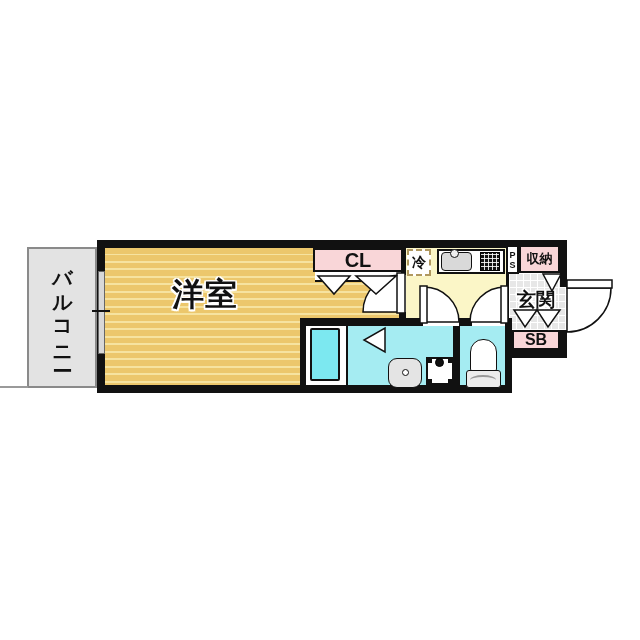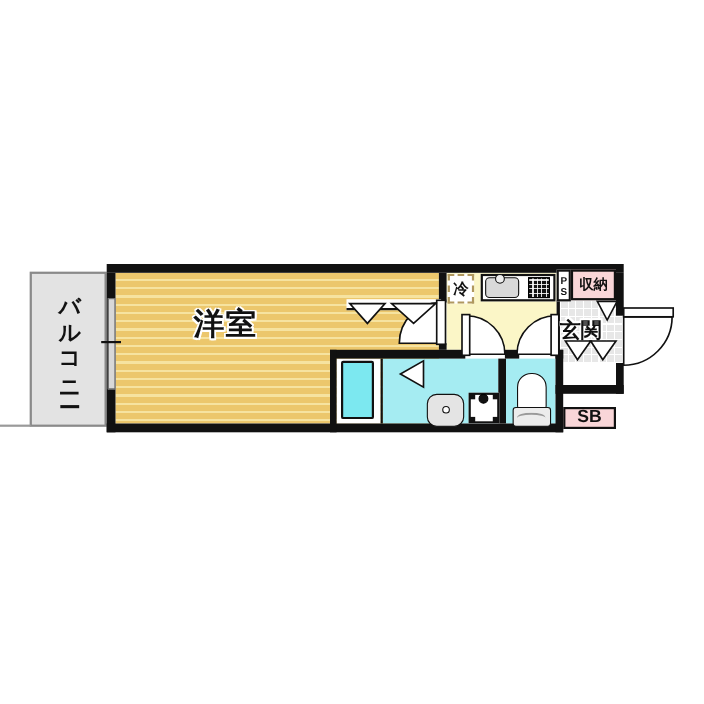--- a/index.html
+++ b/index.html
@@ -14,25 +14,25 @@
       background-image:repeating-linear-gradient(0deg,#fff 0 1px,transparent 1px 7px),
                        repeating-linear-gradient(90deg,#fff 0 1px,transparent 1px 7px);}
   .balcony{position:absolute;background:var(--balcony_gray);border:2px solid #8a8a8a;}
   .pinkbox{position:absolute;background:var(--pink);border:2px solid var(--wall);
            display:flex;align-items:center;justify-content:center;font-weight:600;}
   .whitebox{position:absolute;background:#fff;border:2px solid var(--wall);
             display:flex;align-items:center;justify-content:center;font-weight:600;}
   .halo{text-shadow:-1.5px -1.5px 0 #fff,1.5px -1.5px 0 #fff,-1.5px 1.5px 0 #fff,1.5px 1.5px 0 #fff,
         0 -1.5px 0 #fff,0 1.5px 0 #fff,-1.5px 0 0 #fff,1.5px 0 0 #fff;}
   .room-label{position:absolute;left:100px;top:278px;width:210px;text-align:center;
-        font-size:28px;line-height:33px;font-weight:600;letter-spacing:1px;}
+        font-size:32px;line-height:33px;font-weight:600;letter-spacing:1px;}
   .balcony-label{position:absolute;left:50px;top:256px;height:126px;
         writing-mode:vertical-rl;text-orientation:mixed;font-size:20px;font-weight:600;
         letter-spacing:3px;display:flex;align-items:center;}
-  .genkan-label{position:absolute;left:509px;top:287px;width:54px;
+  .genkan-label{position:absolute;left:509px;top:287px;width:54px;text-align:center;
         font-size:19px;font-weight:600;}
   .window{position:absolute;left:98px;top:271px;width:5px;height:81px;background:#d8d8d8;border:1px solid #666;}
   .window-tick{position:absolute;left:92px;top:310px;width:18px;height:2px;background:#111;}
   .neighbor-line{position:absolute;left:0;top:386px;width:28px;height:2px;background:#9a9a9a;}
   .counter{position:absolute;left:437px;top:249px;width:68px;height:25px;background:#fff;border:2px solid var(--wall);box-sizing:border-box;}
   .sink{position:absolute;left:441px;top:252px;width:31px;height:19px;background:var(--fixture_gray);
         border:1.5px solid var(--wall);border-radius:4px;box-sizing:border-box;}
   .faucet{position:absolute;left:450px;top:249px;width:9px;height:9px;background:#eee;border:1.5px solid var(--wall);border-radius:50%;box-sizing:border-box;}
   .stove{position:absolute;left:480px;top:252px;width:20px;height:19px;background:#111;
         background-image:repeating-linear-gradient(0deg,transparent 0 3px,rgba(255,255,255,.85) 3px 4px),
@@ -87,20 +87,23 @@
   <div class="wall" style="left:453px;top:326px;width:7px;height:59px;"></div>
   <div class="wall" style="left:505px;top:318px;width:7px;height:75px;"></div>
   <div class="wall" style="left:506px;top:273px;width:3px;height:57px;"></div>
   <div class="wall" style="left:560px;top:248px;width:7px;height:39px;"></div>
   <div class="wall" style="left:560px;top:330px;width:7px;height:28px;"></div>
   <div class="wall" style="left:505px;top:350px;width:62px;height:8px;"></div>
 
   <div class="window"></div>
   <div class="window-tick"></div>
 
+  <div class="pinkbox" style="left:313px;top:248px;width:90px;height:24px;font-size:20px;box-sizing:border-box;">
+    <span>CL</span>
+  </div>
   <div class="cl-strip"></div>
 
   <div class="fridge">
     <span>冷</span>
   </div>
 
   <div class="counter"></div>
   <div class="sink"></div>
   <div class="faucet"></div>
   <div class="stove"></div>
@@ -111,21 +114,21 @@
       <div>S</div>
     </div>
   </div>
 
   <div class="pinkbox" style="left:519px;top:245px;width:41px;height:28px;font-size:13px;box-sizing:border-box;">
     <span>収納</span>
   </div>
 
   <div class="genkan-label halo">玄関</div>
 
-  <div class="pinkbox" style="left:512px;top:330px;width:48px;height:20px;font-size:16px;box-sizing:border-box;margin-top:40px;">
+  <div class="pinkbox" style="left:512px;top:330px;width:48px;height:20px;font-size:16px;box-sizing:border-box;">
     <span>SB</span>
   </div>
 
   <div class="tub"></div>
   <div class="basin"></div>
   <div class="basin-drain"></div>
   <div class="wm-pan"></div>
   <div class="wm-corner" style="left:427px;top:358px;"></div>
   <div class="wm-corner" style="left:448px;top:358px;"></div>
   <div class="wm-corner" style="left:427px;top:379px;"></div>

